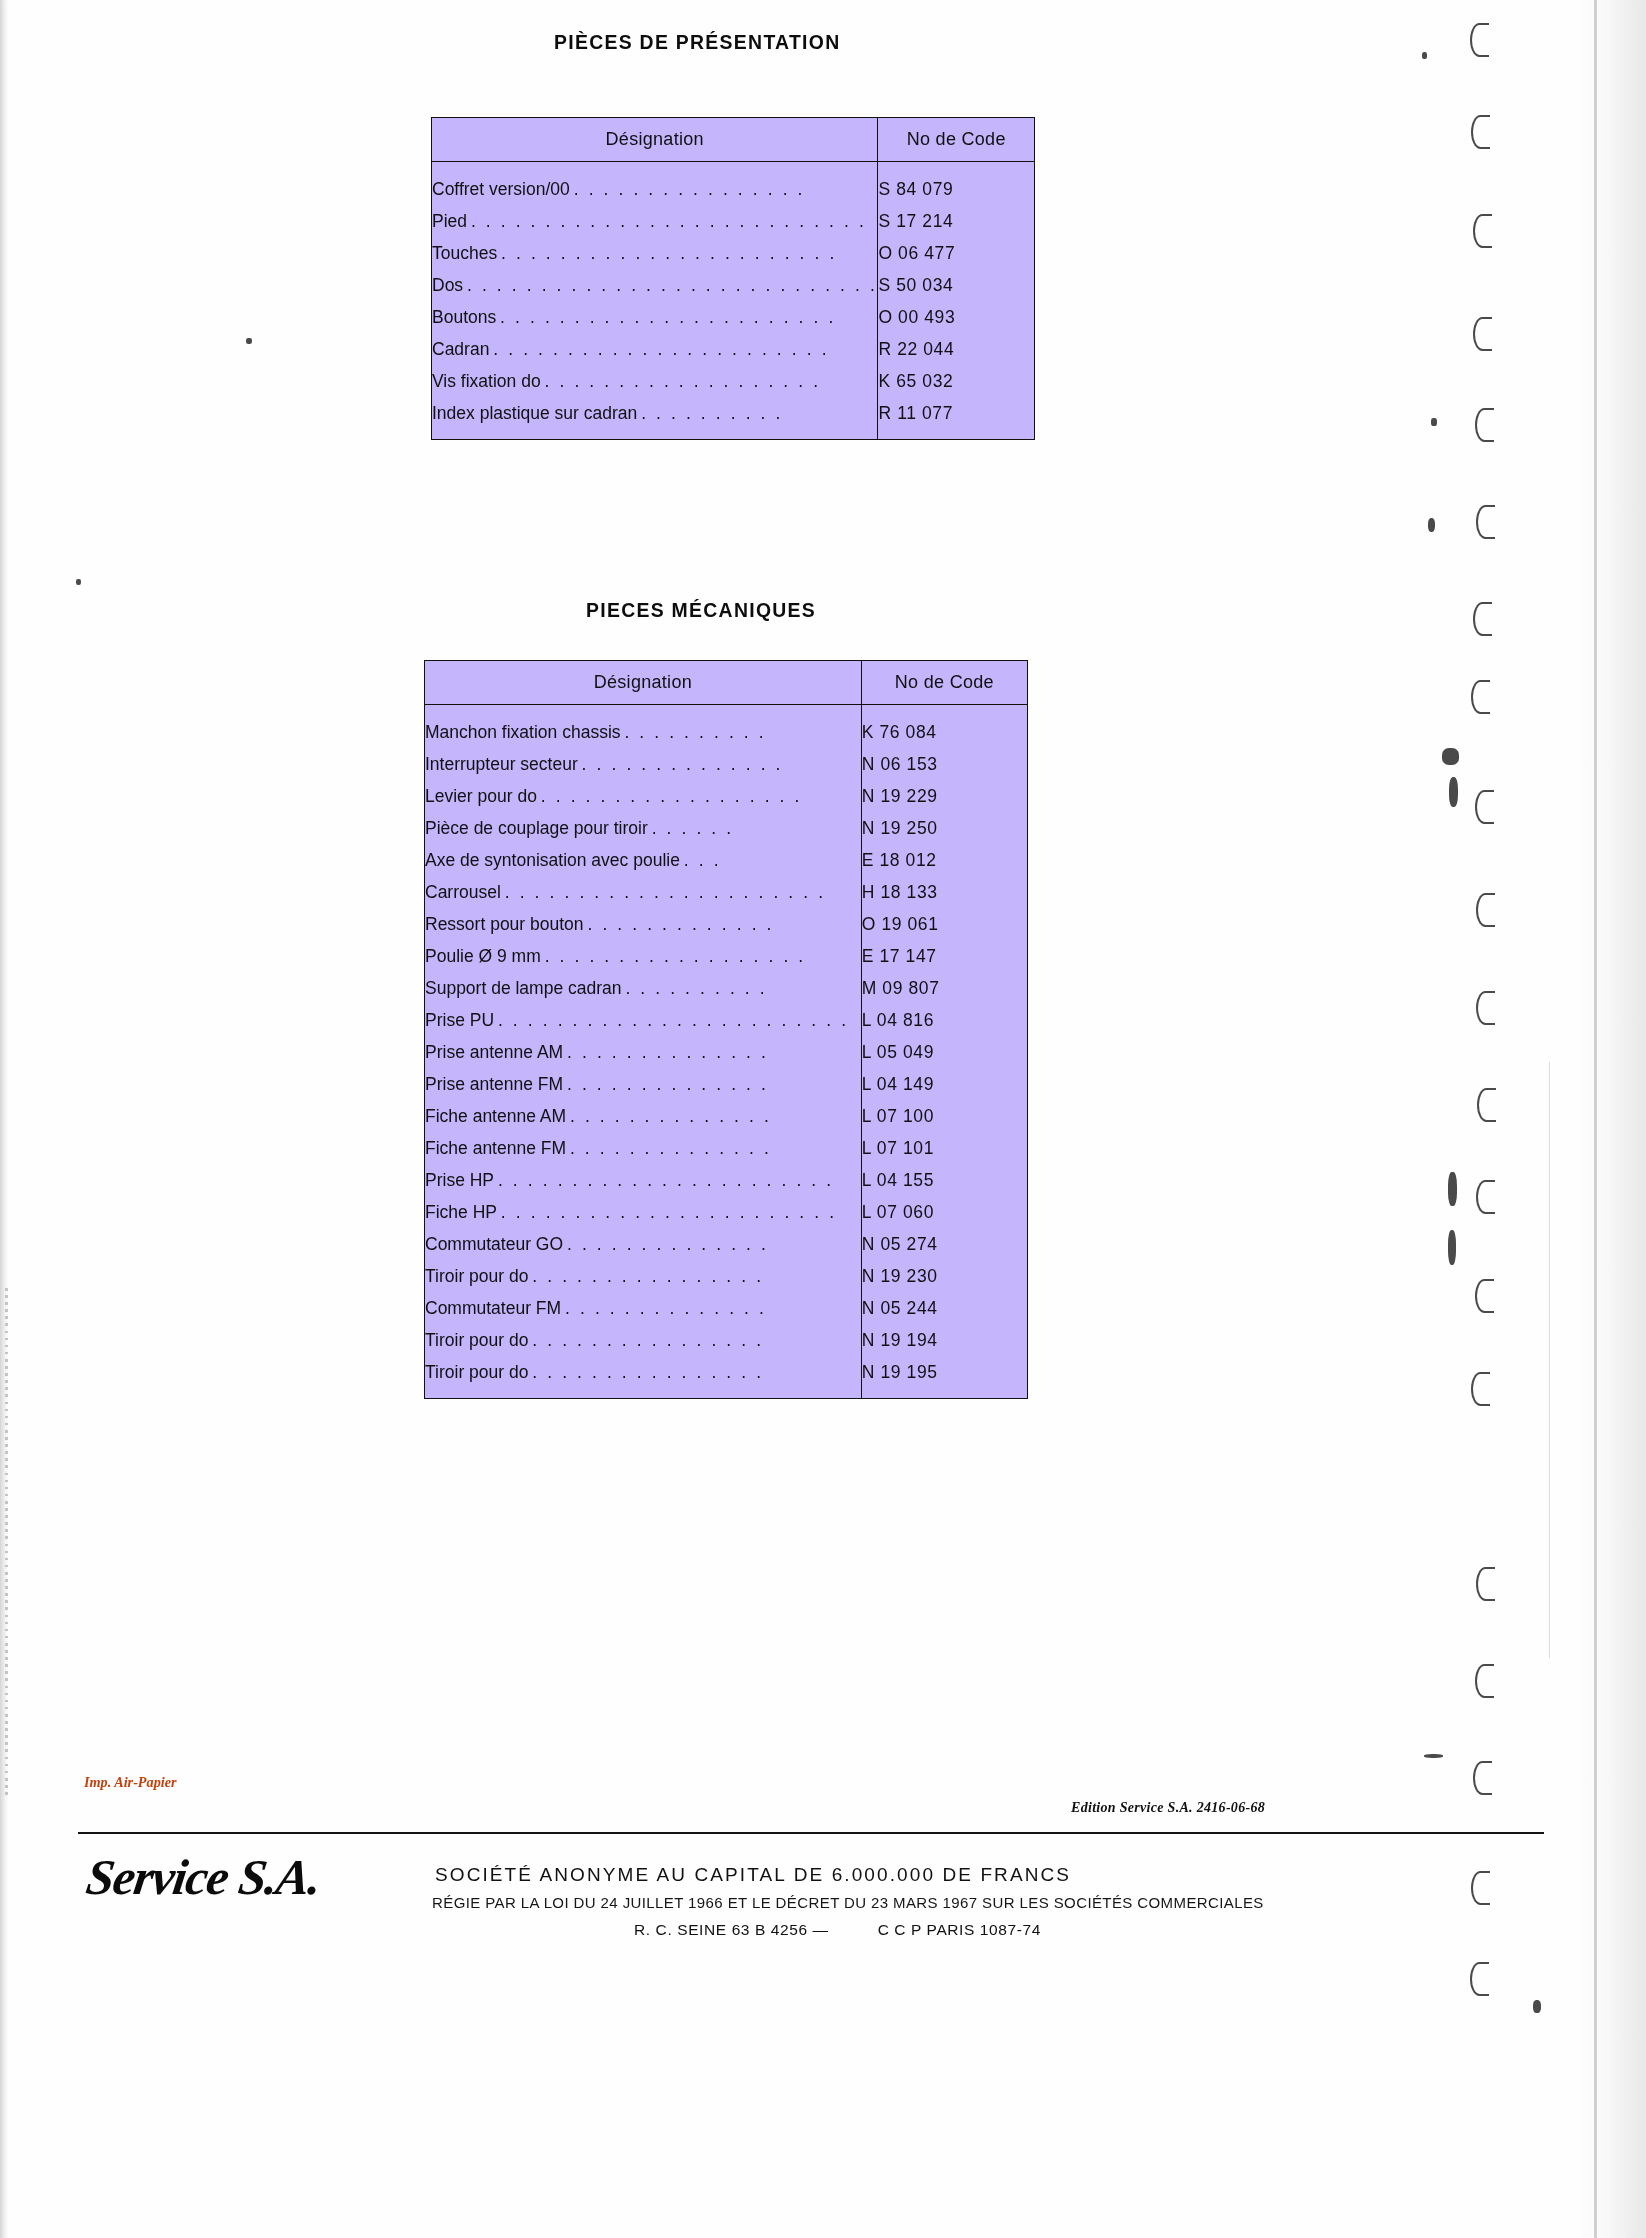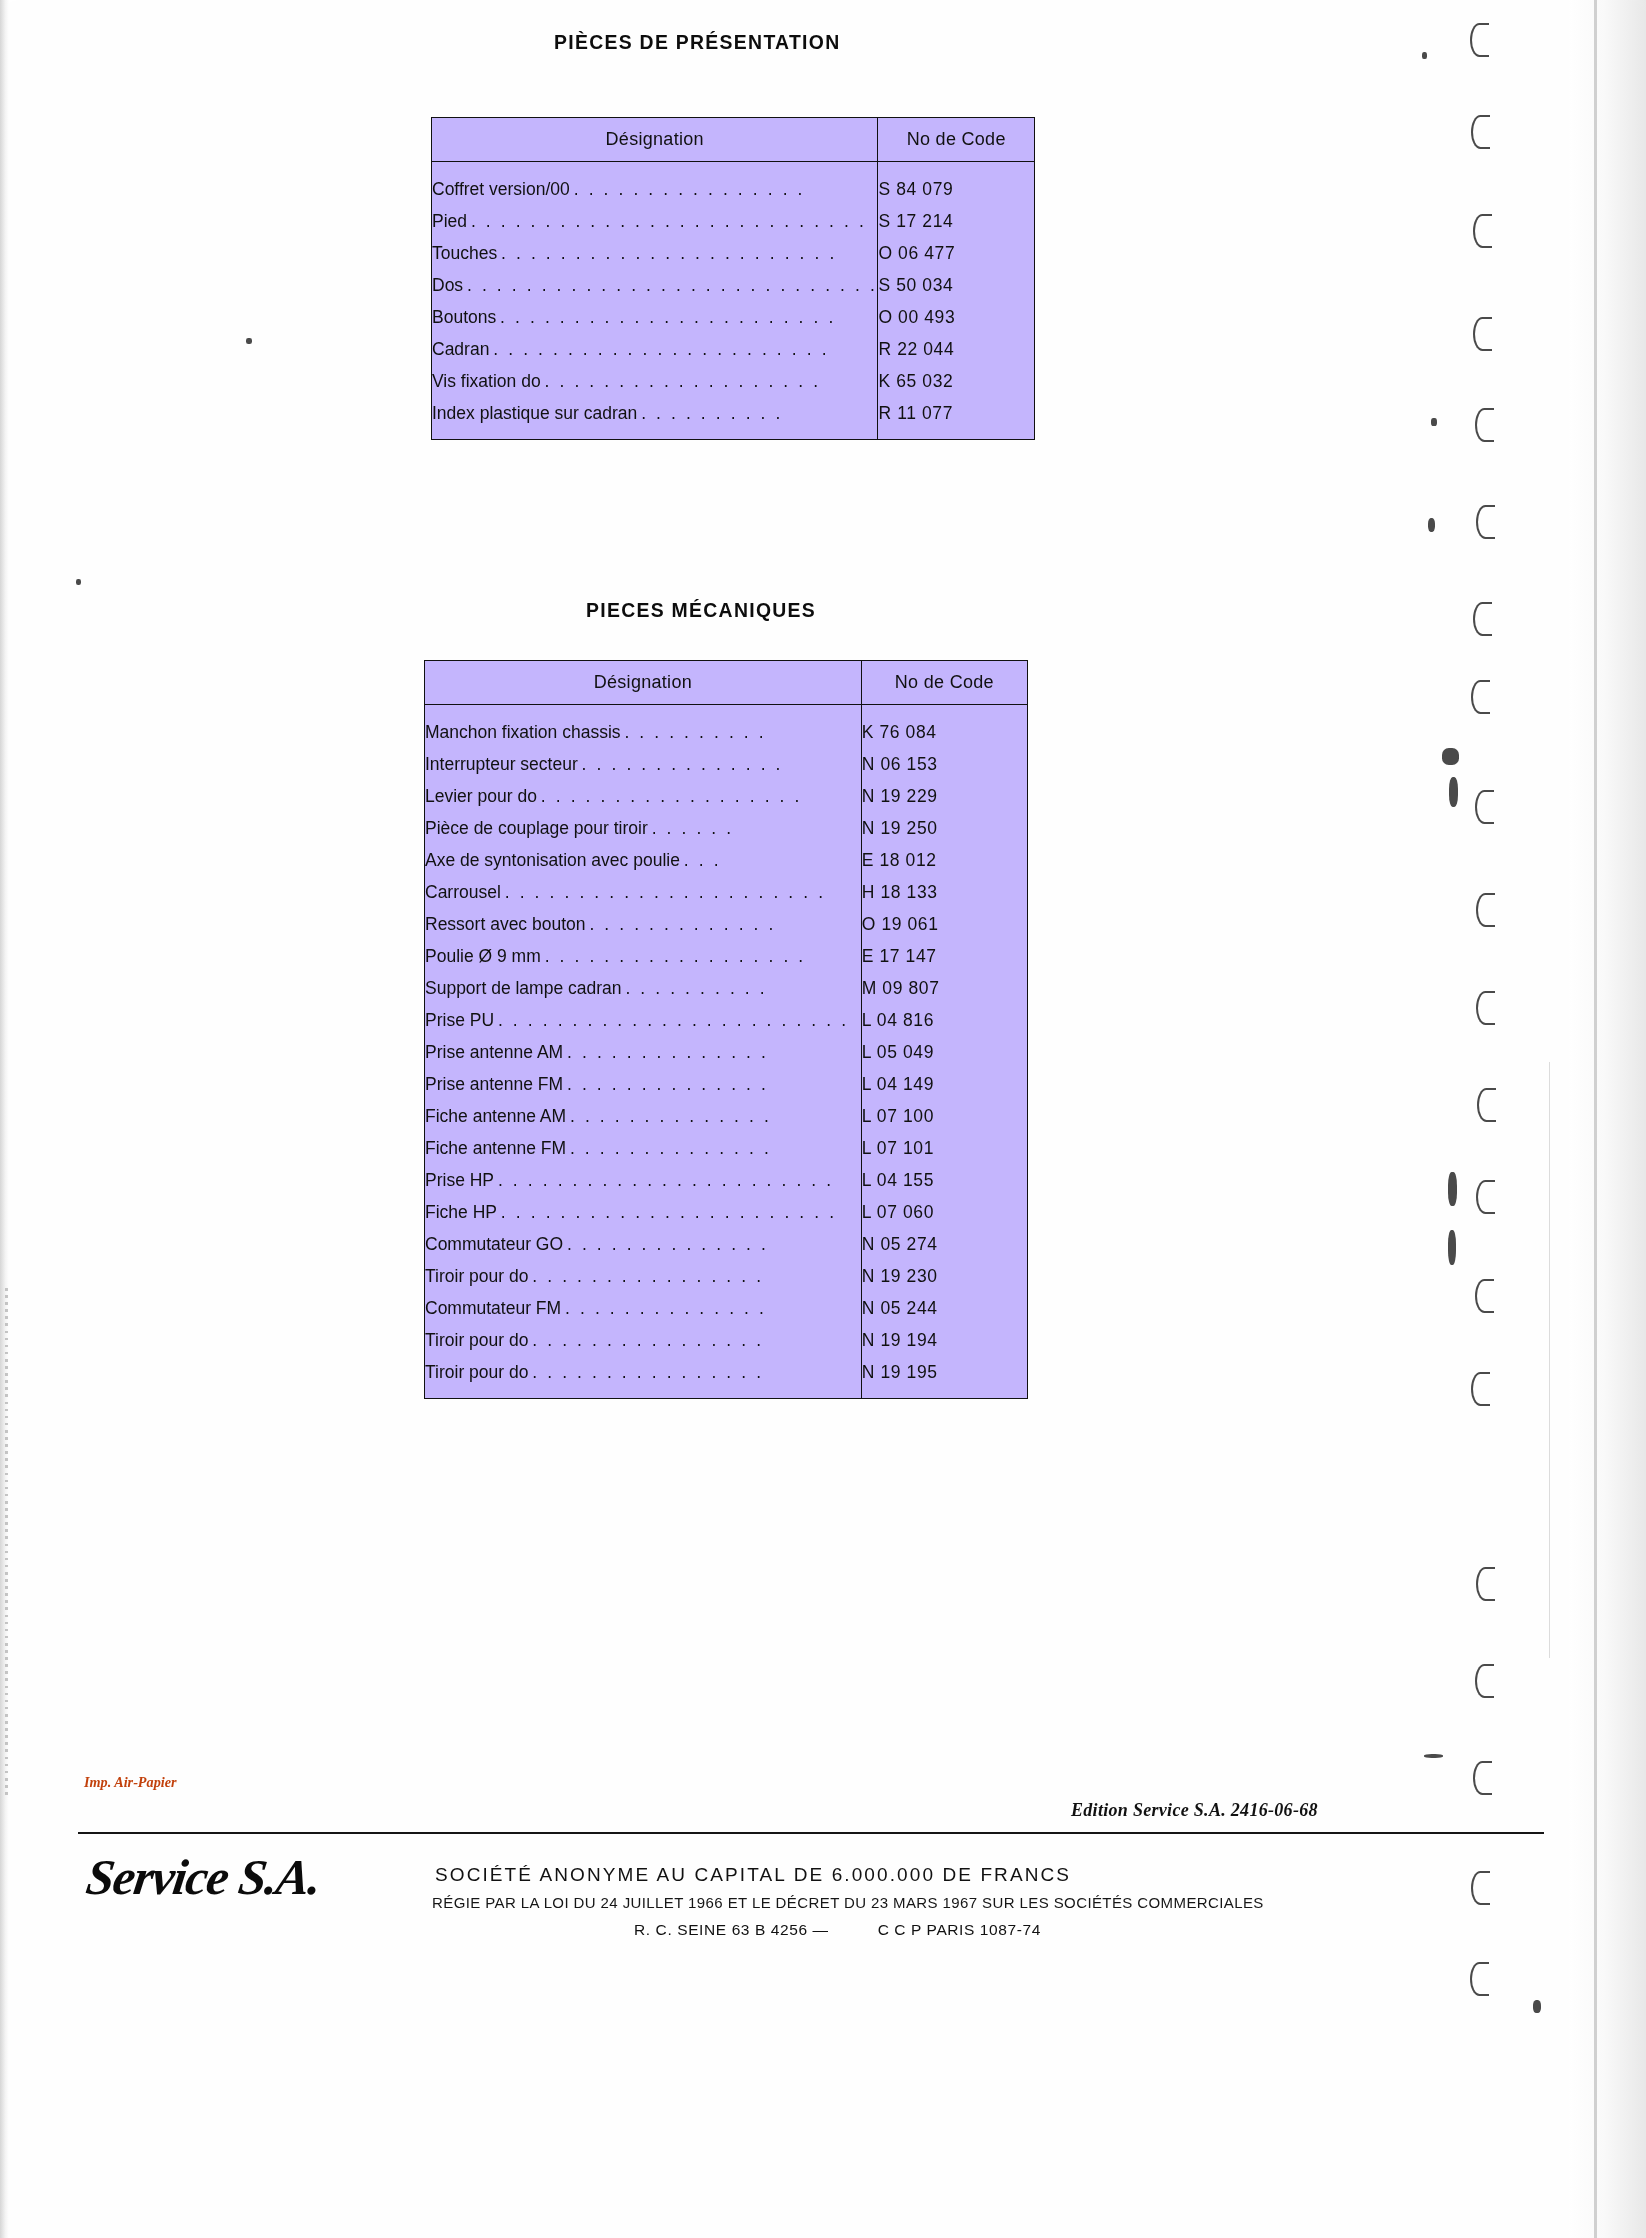--- a/index.html
+++ b/index.html
@@ -154,21 +154,21 @@
     font-weight: bold;
     font-size: 14.2px;
     color: #c2410c;
   }
   .footer-edition {
     position: absolute;
     left: 1071px; top: 1800px;
     font-family: "Liberation Serif", serif;
     font-style: italic;
     font-weight: bold;
-    font-size: 18px;
+    font-size: 14px;
     color: #111;
     letter-spacing: 0.3px;
   }
   .footer-rule {
     position: absolute;
     left: 78px; top: 1832px;
     width: 1466px; height: 1.9px;
     background: #151515;
   }
   .logo-service {
@@ -328,21 +328,21 @@
         </tr>
         <tr>
           <td class="desig-cell"><span>Axe de syntonisation avec poulie</span><span class="dots">. . .</span></td>
           <td class="code-cell">E 18 012</td>
         </tr>
         <tr>
           <td class="desig-cell"><span>Carrousel</span><span class="dots">. . . . . . . . . . . . . . . . . . . . . .</span></td>
           <td class="code-cell">H 18 133</td>
         </tr>
         <tr>
-          <td class="desig-cell"><span>Ressort avec bouton</span><span class="dots">. . . . . . . . . . . . .</span></td>
+          <td class="desig-cell"><span>Ressort pour bouton</span><span class="dots">. . . . . . . . . . . . .</span></td>
           <td class="code-cell">O 19 061</td>
         </tr>
         <tr>
           <td class="desig-cell"><span>Poulie Ø 9 mm</span><span class="dots">. . . . . . . . . . . . . . . . . .</span></td>
           <td class="code-cell">E 17 147</td>
         </tr>
         <tr>
           <td class="desig-cell"><span>Support de lampe cadran</span><span class="dots">. . . . . . . . . .</span></td>
           <td class="code-cell">M 09 807</td>
         </tr>

